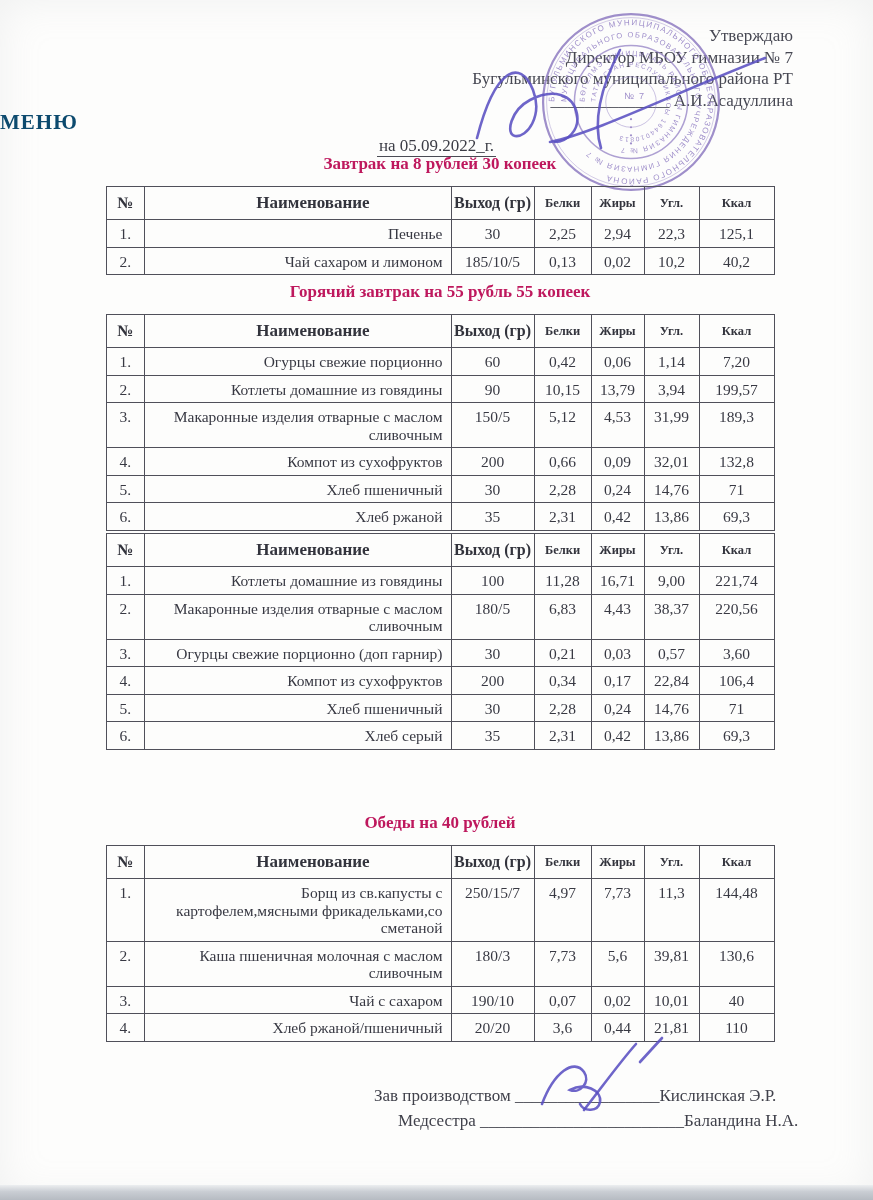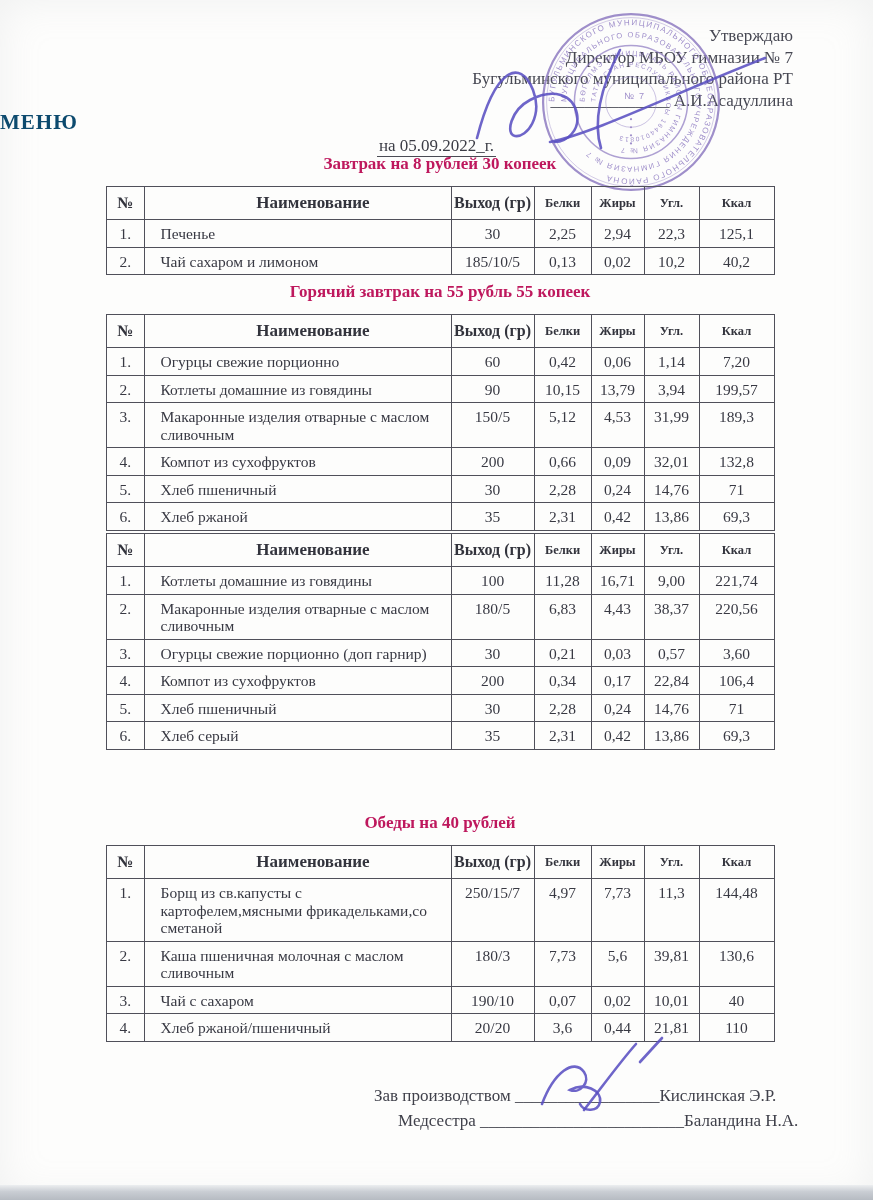--- a/index.html
+++ b/index.html
@@ -32,21 +32,21 @@
   table.menu{border-collapse:collapse;table-layout:fixed;width:668px;margin:0 auto;}
   table.menu td,table.menu th{border:1.7px solid #50505a;vertical-align:top;
        font-family:"Liberation Serif","DejaVu Serif",serif;}
   table.menu tr.head th{height:30px;vertical-align:middle;font-weight:bold;color:#33343d;}
   th.h-num{font-size:16px;}
   th.h-name{font-size:17px;padding-left:32px;}
   th.h-out{font-size:16px;font-weight:normal;}
   th.h-small{font-size:12.5px;font-weight:normal;}
   td{font-size:15.5px;line-height:17.5px;color:#383943;}
   td.c-num{text-align:left;padding:5px 4px 4px 13px;}
-  td.c-name{text-align:left;padding:5px 8px 4px 16px;}
+  td.c-name{text-align:right;padding:5px 8px 4px 16px;}
   td.c-val{text-align:center;padding:5px 2px 4px 2px;}
 
   
   .footer{position:absolute;top:1084px;left:374px;font-size:17px;line-height:24.5px;color:#40414b;}
   .footer .ind{padding-left:8px;margin-left:16px;}
 
   .scan-edge-bottom{position:absolute;left:0;right:0;bottom:0;height:15px;
       background:linear-gradient(to bottom,#eceef0 0%,#c9cdd3 45%,#b6bbc2 100%);}
 </style>
 </head>

